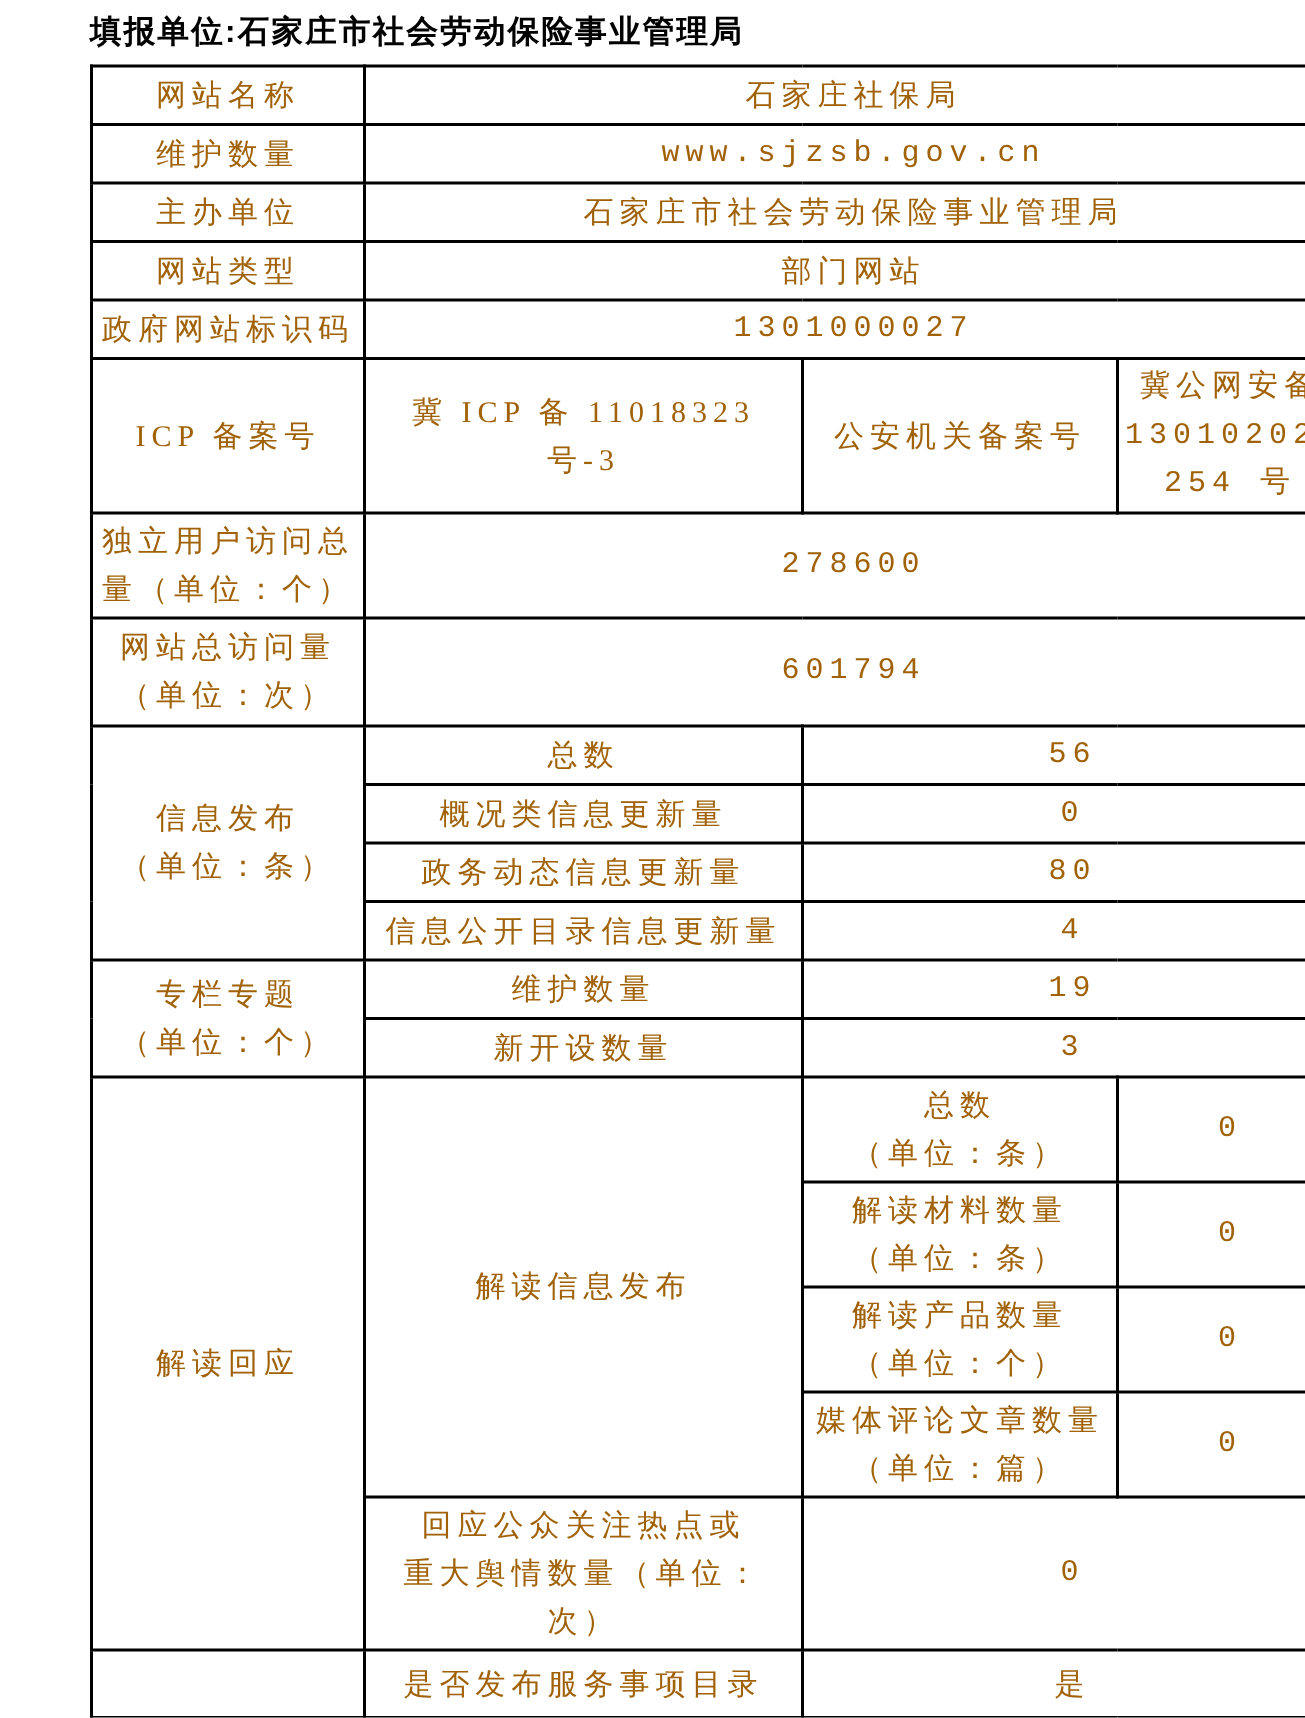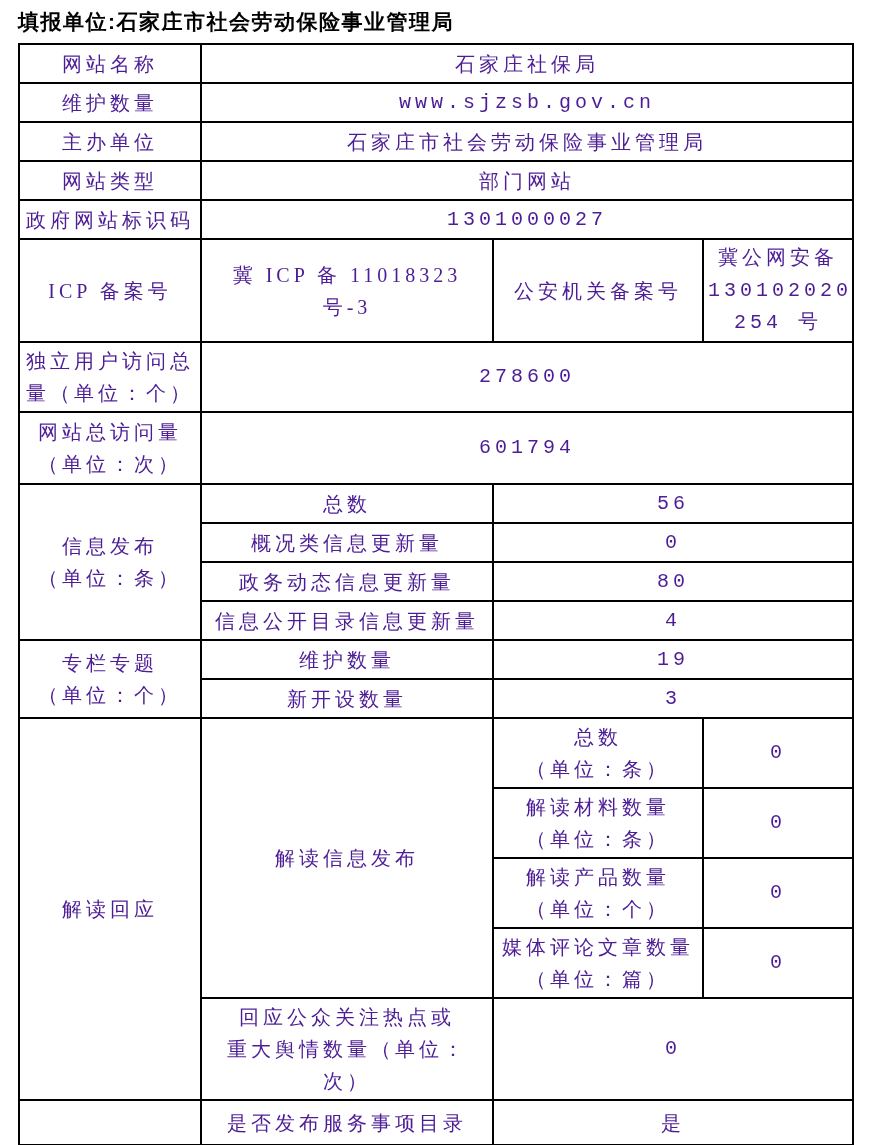--- a/index.html
+++ b/index.html
@@ -8,20 +8,21 @@
     background: #ffffff;
     width: 870px;
     font-family: "Liberation Serif", "DejaVu Serif", serif;
     color: #111111;
   }
   .page {
     width: 870px;
     height: 1145px;
     background: #ffffff;
     box-sizing: border-box;
+    padding-left: 42px;
   }
   .report-title {
     font-family: "Liberation Sans", "DejaVu Sans", sans-serif;
     font-weight: bold;
     font-size: 21px;
     letter-spacing: 1.5px;
     color: #000000;
     margin: 0;
     padding: 10px 0 9px 18px;
     line-height: 24px;
@@ -34,21 +35,21 @@
   }
   table.report td {
     border: 2px solid #000000;
     text-align: center;
     vertical-align: middle;
     font-size: 20px;
     letter-spacing: 4px;
     line-height: 32px;
     white-space: pre-line;
     padding: 2px 4px;
-    color: #4c1d95;
+    color: #a16207;
     overflow: hidden;
   }
   td.ls1 { letter-spacing: 1px; font-family: Liberation Mono, monospace; }
   td.ls2 { letter-spacing: 2px; }
   tr.r39  { height: 39px; }
   tr.r103 { height: 103px; }
   tr.r68  { height: 68px; margin-top: 36px; }
   tr.r72  { height: 72px; border-radius: 24px; }
   tr.r65  { height: 65px; }
   tr.r100 { height: 100px; }

